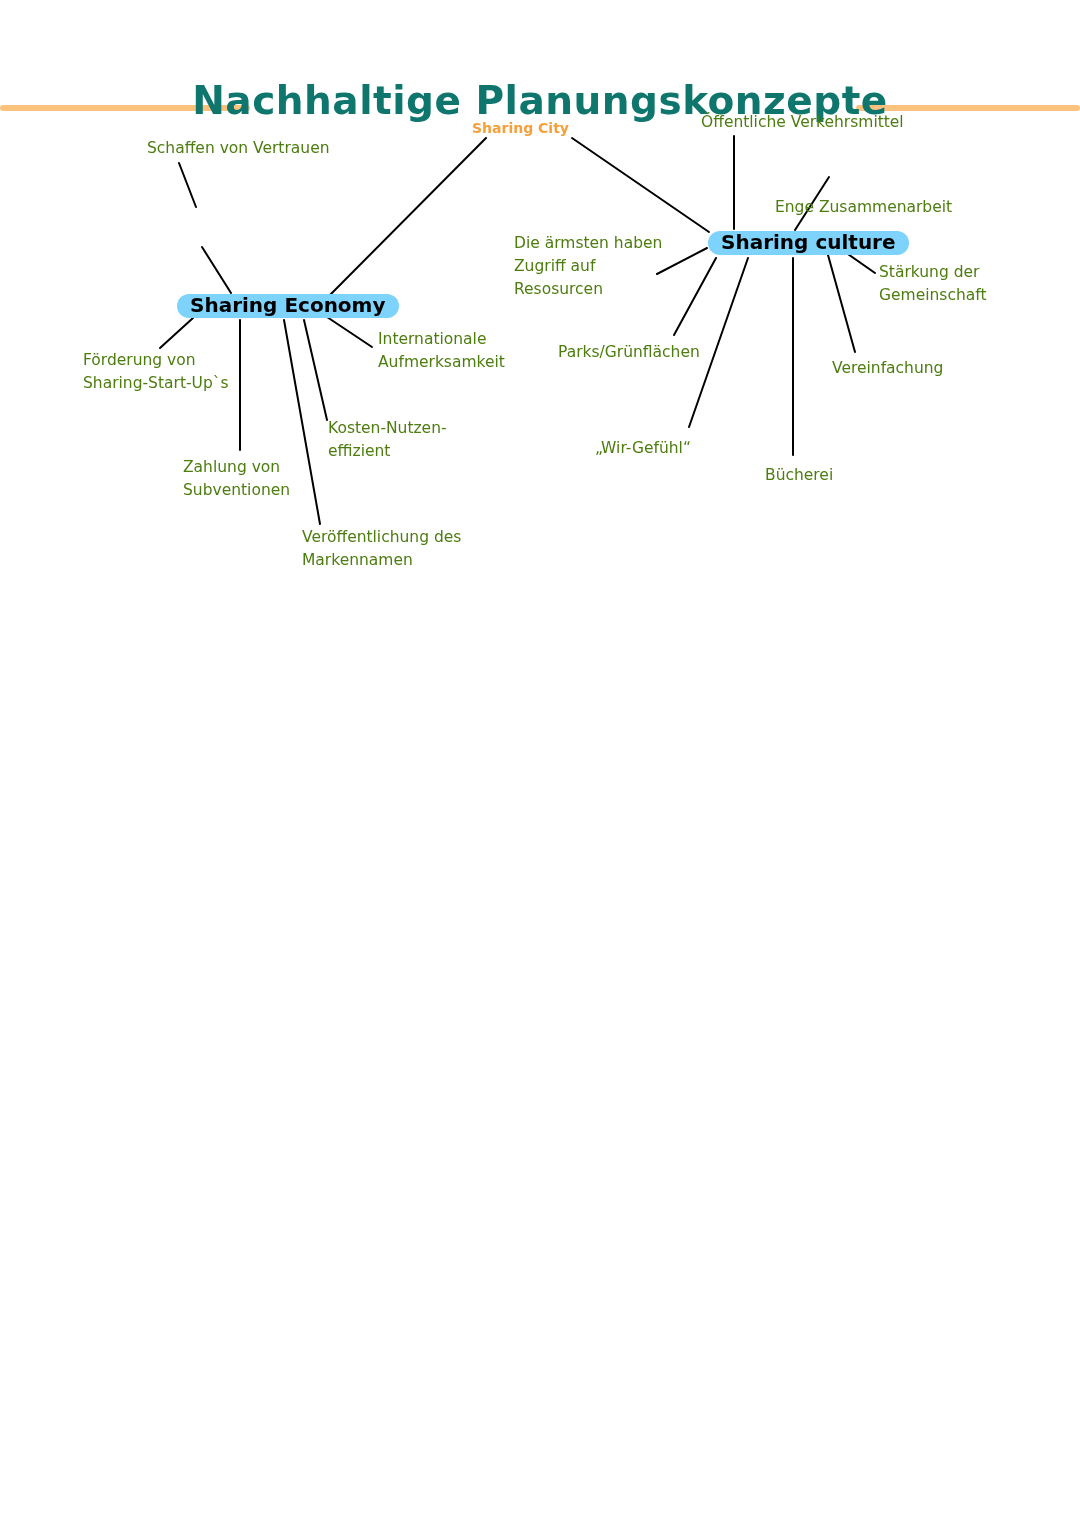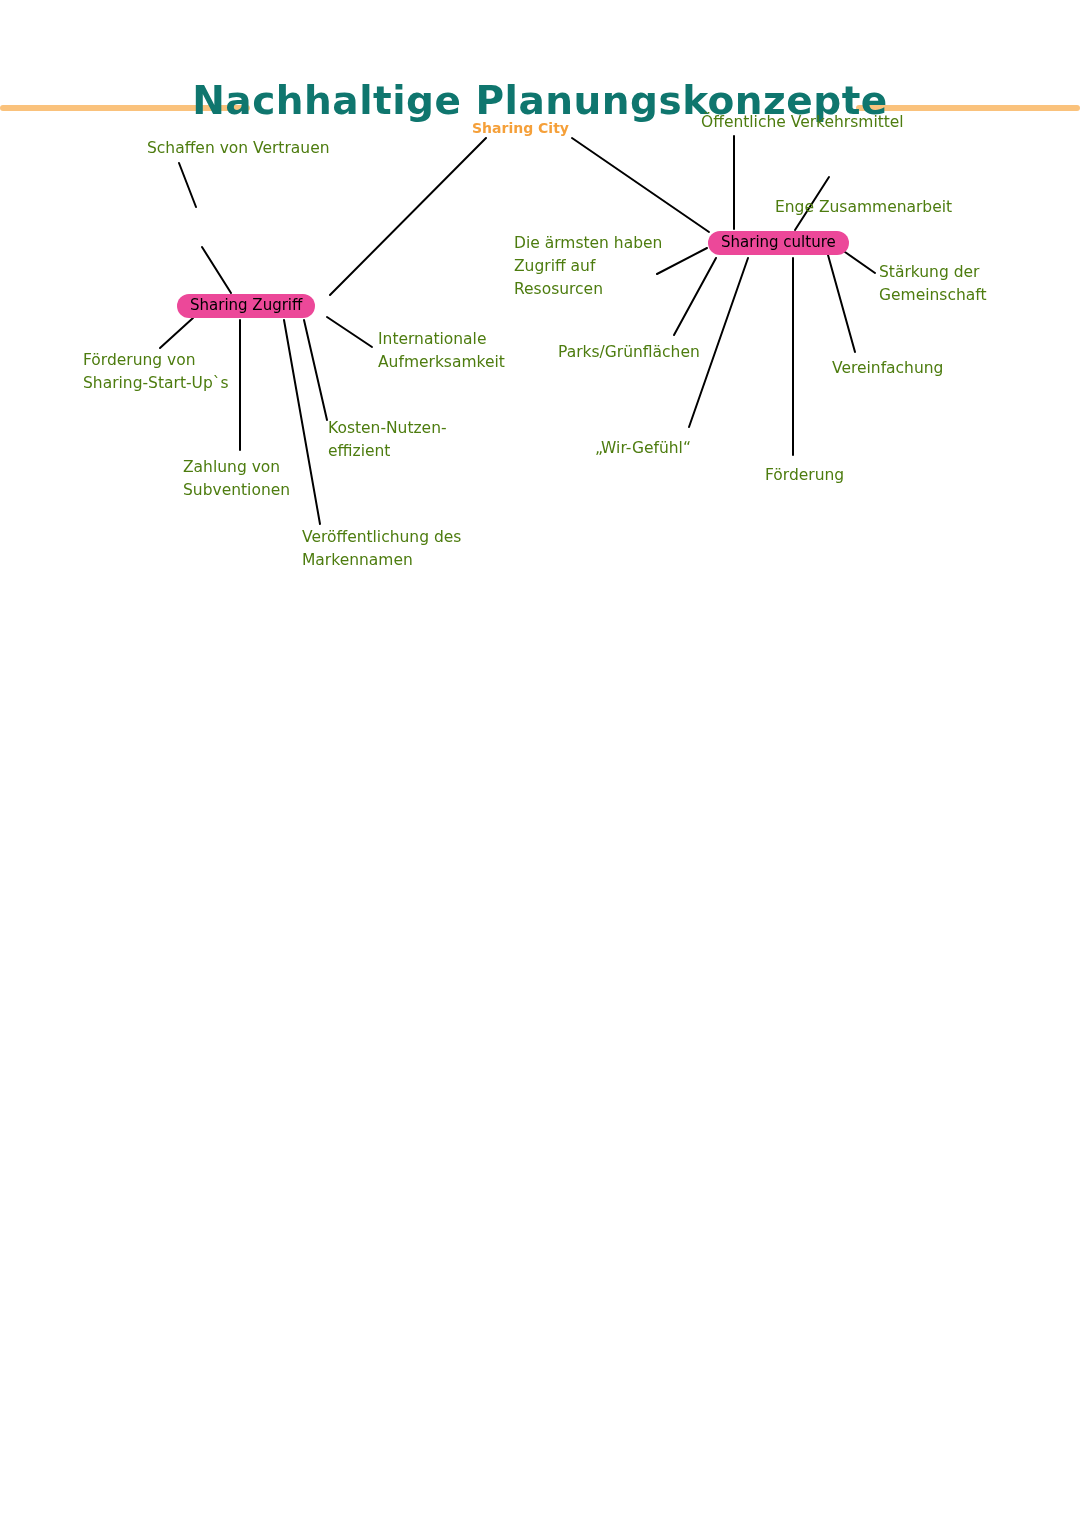--- a/index.html
+++ b/index.html
@@ -70,23 +70,23 @@
   .node {
     position: absolute;
     font-size: 15.5px;
     line-height: 23px;
     color: #4d7c0f;
     white-space: pre-line;
   }
   .node.center {
     padding: 3px 13px 4px 13px;
     border-radius: 12px;
-    background: #ec4899;
-    font-weight: normal;
-    font-size: 15px;
+    background: #7dd3fc;
+    font-weight: bold;
+    font-size: 20px;
     line-height: 17px;
     white-space: nowrap;
     color: #000000;
   }
   .node.topic {
     color: #F5A03A;
     font-weight: bold;
     font-size: 14px;
     white-space: nowrap;
   }
@@ -124,21 +124,21 @@
     <line x1="845" y1="252" x2="875" y2="273"></line>
     <line x1="828" y1="255" x2="855" y2="352"></line>
     <line x1="793" y1="258" x2="793" y2="455"></line>
     <line x1="748" y1="258" x2="689" y2="427"></line>
     <line x1="716" y1="258" x2="674" y2="335"></line>
     <line x1="707" y1="248" x2="657" y2="274"></line>
   </svg>
 
   <div class="node topic" style="left:472px; top:117px;">Sharing City</div>
 
-  <div class="node center" style="left:177px; top:294px;">Sharing Zugriff</div>
+  <div class="node center" style="left:177px; top:294px;">Sharing Economy</div>
 
   <div class="node center" style="left:708px; top:231px;">Sharing culture</div>
 
   <div class="node leaf" style="left:147px; top:137px;">Schaffen von Vertrauen</div>
 
 
   <div class="node leaf" style="left:83px; top:349px;">Förderung von
 Sharing-Start-Up`s</div>
 
   <div class="node leaf" style="left:183px; top:456px;">Zahlung von
@@ -155,21 +155,21 @@
 
   <div class="node leaf" style="left:701px; top:111px;">Öffentliche Verkehrsmittel</div>
 
   <div class="node leaf" style="left:775px; top:154px;margin-top:42px;">Enge Zusammenarbeit</div>
 
   <div class="node leaf" style="left:879px; top:261px;">Stärkung der
 Gemeinschaft</div>
 
   <div class="node leaf" style="left:832px; top:357px;">Vereinfachung</div>
 
-  <div class="node leaf" style="left:765px; top:464px;">Förderung</div>
+  <div class="node leaf" style="left:765px; top:464px;">Bücherei</div>
 
   <div class="node leaf" style="left:595px; top:437px;">„Wir-Gefühl“</div>
 
   <div class="node leaf" style="left:558px; top:341px;">Parks/Grünflächen</div>
 
   <div class="node leaf" style="left:514px; top:232px;">Die ärmsten haben
 Zugriff auf
 Resosurcen</div>
 
 </div>

